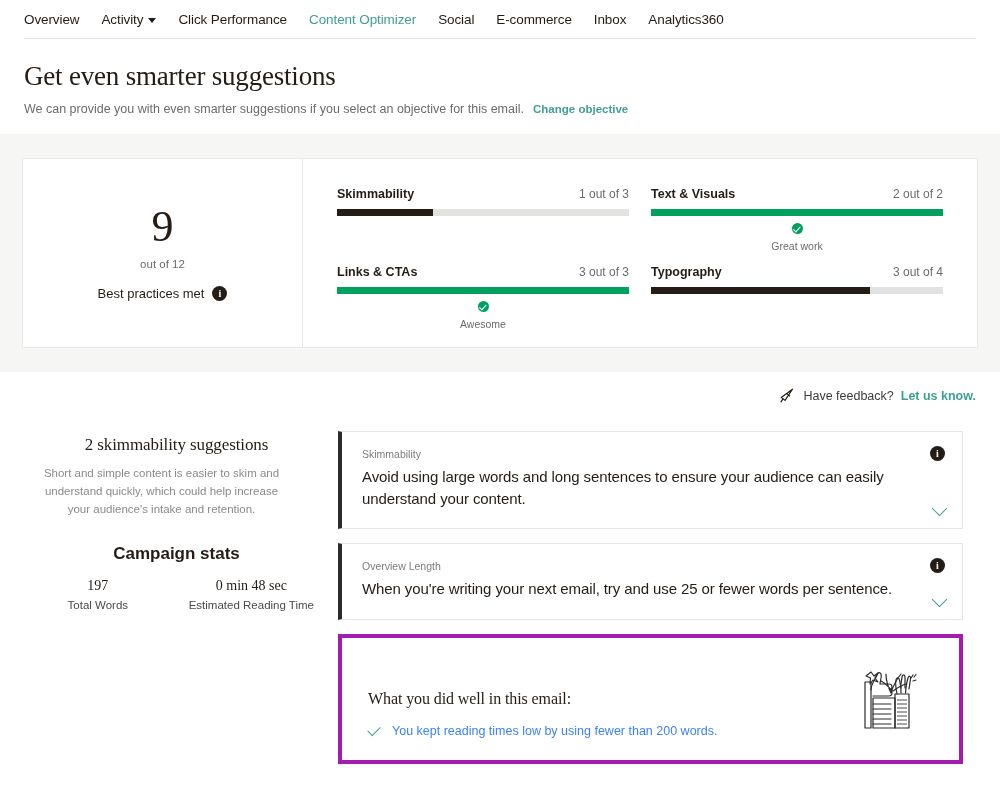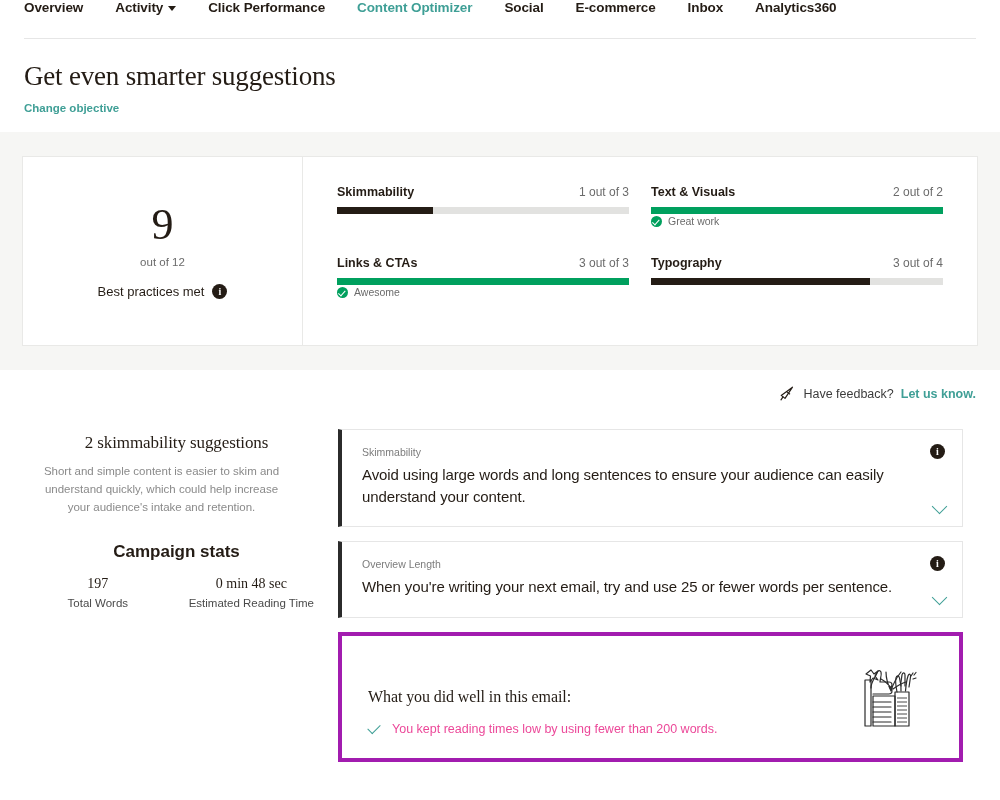--- a/index.html
+++ b/index.html
@@ -9,25 +9,25 @@
     font-family: "Liberation Sans", sans-serif;
     color: #241c15;
     overflow: hidden;
   }
   .serif { font-family: "Liberation Serif", serif; }
 
   
   .nav {
     height: 38px;
     display: flex;
-    align-items: flex-start;
-    gap: 32px;
+    align-items: center;
+    gap: 22px;
     padding: 0 24px;
     font-size: 13.5px;
-    font-weight: 700;
+    font-weight: 400;
     letter-spacing: -0.1px;
   }
   .nav-item { color: #241c15; white-space: nowrap; cursor: pointer; display:flex; align-items:center; gap:5px;}
   .nav-item.active { color: #3f9f96; }
   .caret {
     display: inline-block;
     width: 0; height: 0;
     border-left: 4px solid transparent;
     border-right: 4px solid transparent;
     border-top: 5px solid #241c15;
@@ -136,26 +136,28 @@
   .metric-count { font-size: 12px; color: #6b6b6b; }
   .bar-track {
     height: 7px;
     background: #e2e2e0;
     width: 100%;
     position: relative;
   }
   .bar-fill { height: 100%; background: #241c15; }
   .bar-fill.good { background: #00a05e; }
   .metric-note {
+    margin-top: 7px;
     font-size: 10.5px;
     color: #6b6b6b;
     display: flex;
     align-items: center;
     gap: 6px;
     height: 14px;
+    flex-direction: column;
   }
   .check-dot {
     width: 11px; height: 11px;
     border-radius: 50%;
     background: #00a05e;
     position: relative;
     flex: 0 0 auto;
   }
   .check-dot::after {
     content: "";
@@ -277,21 +279,21 @@
     font-size: 16px;
     color: #241c15;
     letter-spacing: -0.1px;
   }
   .well-item {
     margin-top: 16px;
     display: flex;
     align-items: center;
     gap: 12px;
     font-size: 12.5px;
-    color: #ec4899;
+    color: #3b82f6;
   }
   .tick {
     width: 12px; height: 7px;
     border: solid #3f9f96;
     border-width: 0 0 1.8px 1.8px;
     transform: rotate(-45deg);
     flex: 0 0 auto;
     margin-top: -3px;
   }
   .illo { width: 70px; height: 78px; margin-right: 18px; }
@@ -324,20 +326,21 @@
   </div>
   <div class="nav-item">
     <span>Analytics360</span>
   </div>
 </div>
 <div class="nav-rule"></div>
 
 <div class="head-wrap">
   <h1 class="page-title serif">Get even smarter suggestions</h1>
   <div class="page-sub">
+    <span>We can provide you with even smarter suggestions if you select an objective for this email.</span>
     <span class="link-teal">Change objective</span>
   </div>
 </div>
 
 <div class="score-band">
   <div class="score-card">
 
     <div class="score-left">
       <div class="big-score serif">9</div>
       <div class="out-of">out of 12</div>

